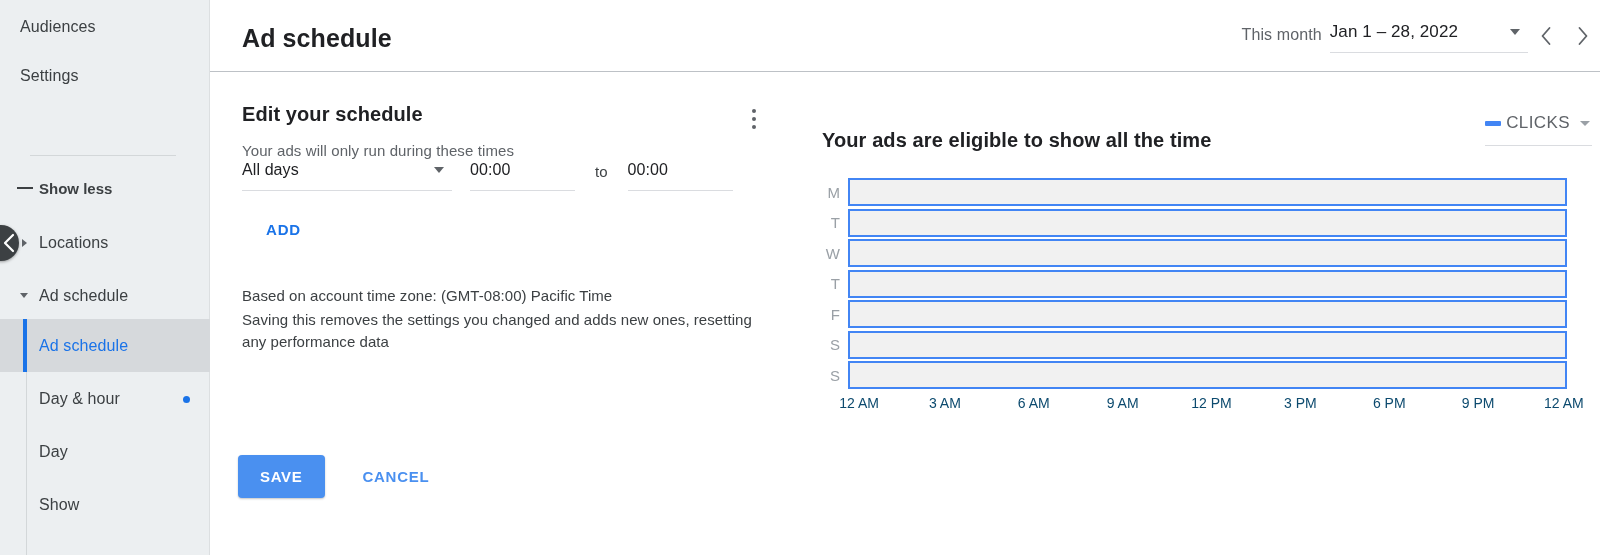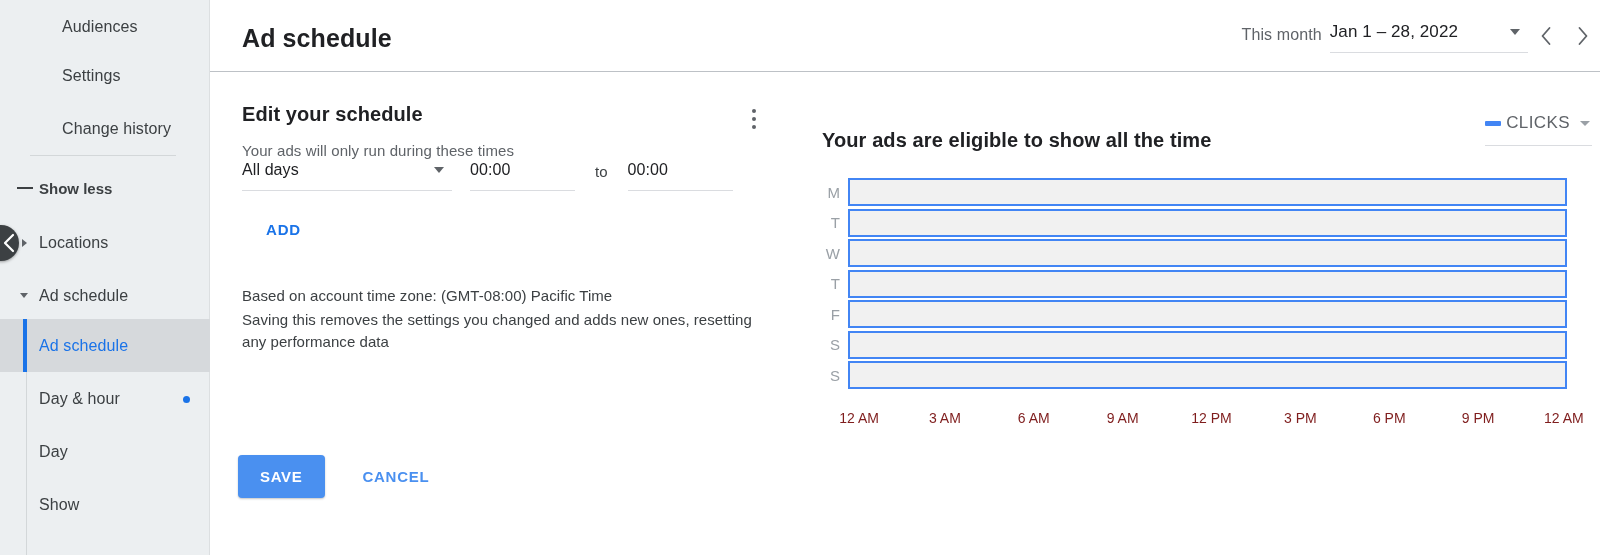--- a/index.html
+++ b/index.html
@@ -15,21 +15,21 @@
   #sidebar {
     position: absolute; left: 0; top: 0;
     width: 210px; height: 555px;
     background: #eceff1;
     border-right: 1px solid #dcdfe1;
   }
   .nav-item {
     position: absolute; left: 0; width: 210px; height: 53px;
     display: flex; align-items: center;
     font-size: 16px; color: #3c4043;
-    padding-left: 62px;
+    padding-left: 20px;
     letter-spacing: .1px;
   }
   .nav-item.indent-arrow { padding-left: 39px; }
   .tri-right {
     position: absolute; left: 22px; top: 50%;
     width: 0; height: 0; margin-top: -4px;
     border-left: 5px solid #5f6368;
     border-top: 4px solid transparent;
     border-bottom: 4px solid transparent;
   }
@@ -209,39 +209,36 @@
   }
   .bar-wrap { flex: 1; position: relative; height: 28px; }
   .bar {
     position: absolute; left: 0; top: 0; height: 28px; width: 100%;
     background: #f1f1f1; border: 2px solid #4285f4;
   }
   #x-axis {
     position: absolute; left: 34px; top: 322px; width: 711px; height: 20px;
   }
   .tick {
-    position: absolute; top: 0; font-size: 14px; color: #7f1d1d;
-    transform: translateX(-50%); white-space: nowrap; margin-top: 15px;
+    position: absolute; top: 0; font-size: 14px; color: #0c4a6e;
+    transform: translateX(-50%); white-space: nowrap;
   }
 </style>
 </head>
 <body>
 
 <div id="app">
 
   <nav id="sidebar">
 
     <div class="nav-item" style="top:0px">
       <span>Audiences</span>
     </div>
     <div class="nav-item" style="top:49px">
       <span>Settings</span>
-    </div>
-    <div class="nav-item" style="top:102px">
-      <span>Change history</span>
     </div>
 
     <div id="nav-divider"></div>
 
     <div id="show-less">
       <span class="minus-icon"></span>
       <span>Show less</span>
     </div>
 
     <div class="nav-item indent-arrow" style="top:216px">

